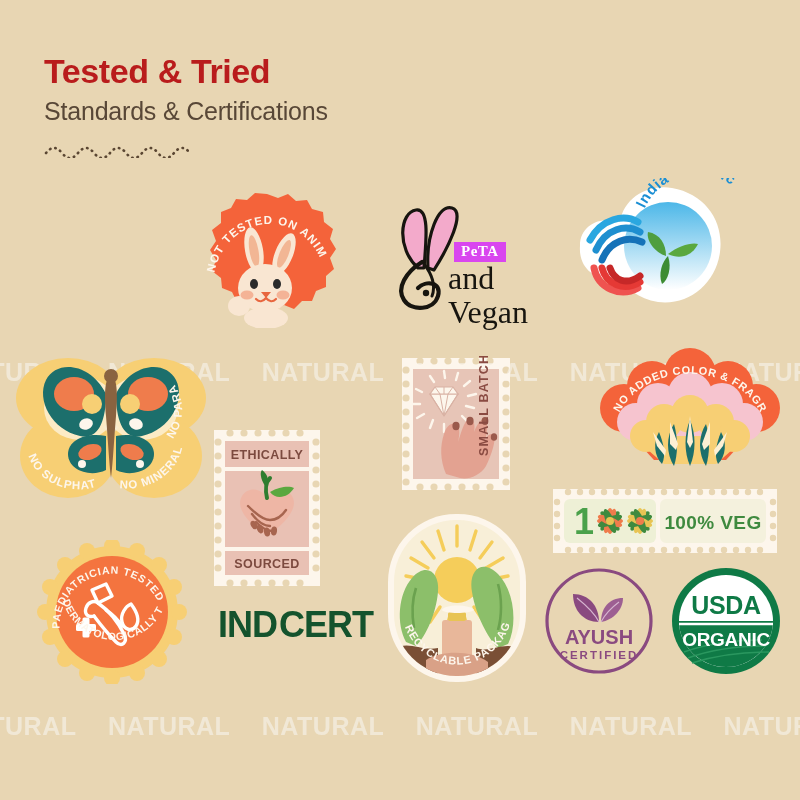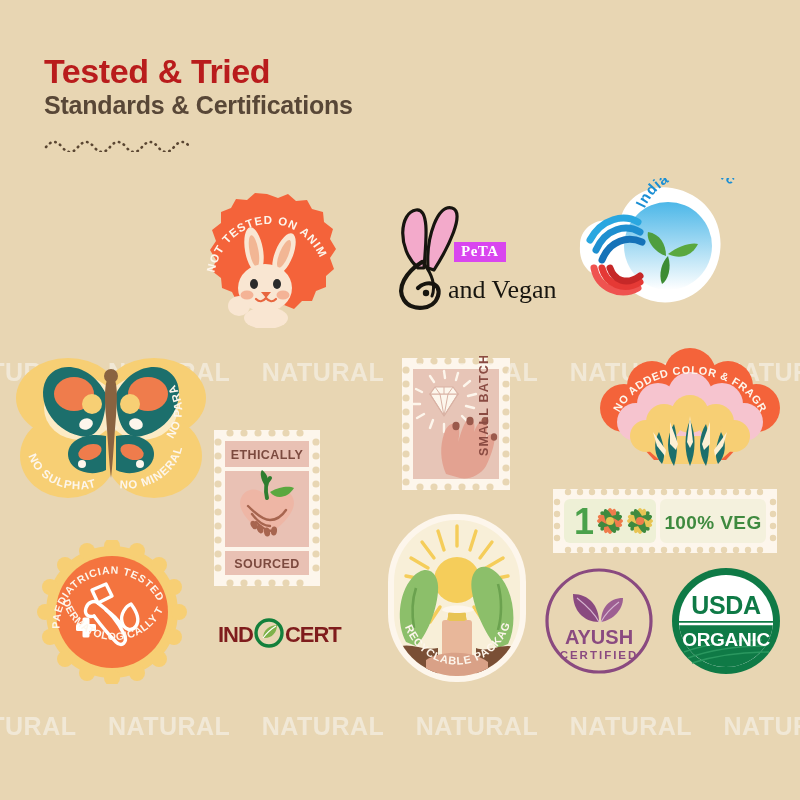--- a/index.html
+++ b/index.html
@@ -14,38 +14,38 @@
 
   
   .wm-row { position:absolute; left:0; width:100%; height:40px; display:flex;
             justify-content:space-between; pointer-events:none; }
   .wm { font-size:25px; font-weight:bold; color:#f3ecdd; opacity:.85;
         letter-spacing:.5px; white-space:nowrap; }
 
   
   .hdr { position:absolute; left:44px; top:52px; }
   .hdr h1 { font-size:34px; font-weight:bold; color:#b91c1c; letter-spacing:-.4px; }
-  .hdr h2 { font-size:25px; font-weight:bold; color:#584737; letter-spacing:-.2px; }
+  .hdr h2 { font-size:25px; font-weight:normal; color:#584737; margin-top:6px; letter-spacing:-.2px; }
   .wave { margin-top:14px; width:160px; height:18px; }
 
   
   .badge { position:absolute; }
   .badge svg, .badge .inner { display:block; }
 
   
   .cf-text { font-family:"Liberation Serif", serif; color:#17150f; line-height:1.05; }
   .cf-l1 { font-size:26px; }
-  .cf-l2 { font-size:26px; margin-top:14px; }
+  .cf-l2 { font-size:32px; margin-top:0; }
   .peta-tag { display:inline-block; background:#d946ef; color:#fff;
               font-family:"Liberation Serif", serif; font-weight:bold;
               font-size:15px; padding:1px 7px 2px; letter-spacing:.5px; }
 
   
-  .indocert { display:flex; align-items:flex-end; font-weight:bold; font-size:22px;
-              color:#7f1d1d; letter-spacing:-1px; }
+  .indocert { display:flex; align-items:flex-start; font-weight:bold; font-size:36px;
+              color:#14532d; letter-spacing:-1px; }
 </style>
 </head>
 <body>
 
 <div id="stage">
 
   <div class="wm-row" style="top:358px;">
     <span class="wm" style="margin-left:-46px">NATURAL</span>
     <span class="wm">NATURAL</span>
     <span class="wm">NATURAL</span>

